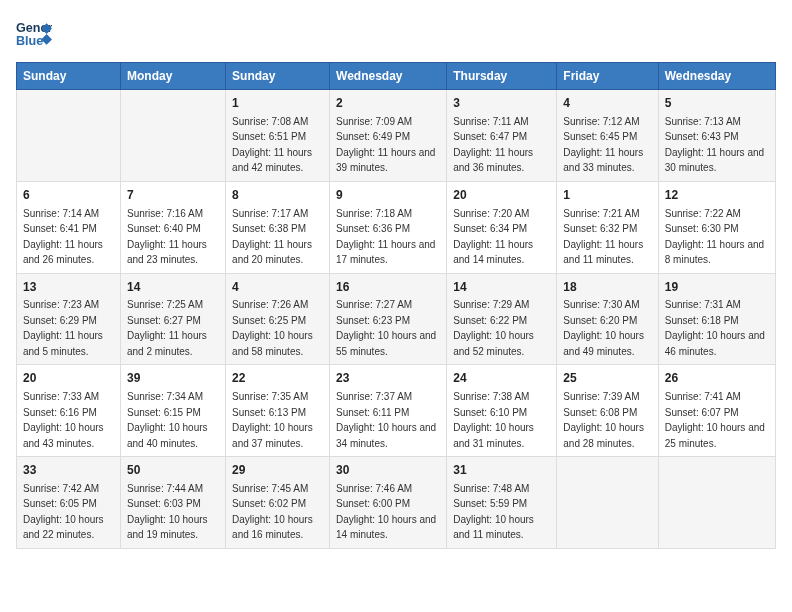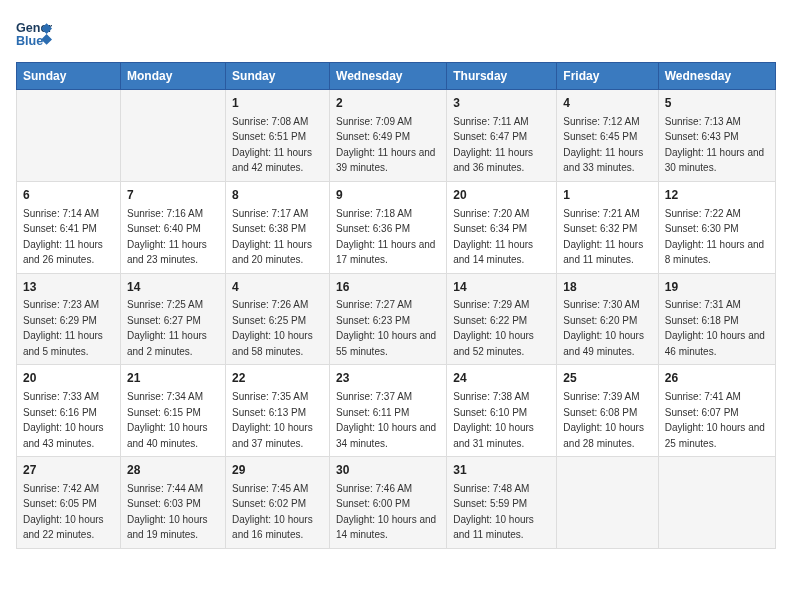--- a/index.html
+++ b/index.html
@@ -137,30 +137,30 @@
         <td><span class="day-num">13</span><span class="cell-content">Sunrise: 7:23 AM<br>Sunset: 6:29 PM<br>Daylight: 11 hours and 5 minutes.</span></td>
         <td><span class="day-num">14</span><span class="cell-content">Sunrise: 7:25 AM<br>Sunset: 6:27 PM<br>Daylight: 11 hours and 2 minutes.</span></td>
         <td><span class="day-num">4</span><span class="cell-content">Sunrise: 7:26 AM<br>Sunset: 6:25 PM<br>Daylight: 10 hours and 58 minutes.</span></td>
         <td><span class="day-num">16</span><span class="cell-content">Sunrise: 7:27 AM<br>Sunset: 6:23 PM<br>Daylight: 10 hours and 55 minutes.</span></td>
         <td><span class="day-num">14</span><span class="cell-content">Sunrise: 7:29 AM<br>Sunset: 6:22 PM<br>Daylight: 10 hours and 52 minutes.</span></td>
         <td><span class="day-num">18</span><span class="cell-content">Sunrise: 7:30 AM<br>Sunset: 6:20 PM<br>Daylight: 10 hours and 49 minutes.</span></td>
         <td><span class="day-num">19</span><span class="cell-content">Sunrise: 7:31 AM<br>Sunset: 6:18 PM<br>Daylight: 10 hours and 46 minutes.</span></td>
       </tr>
       <tr>
         <td><span class="day-num">20</span><span class="cell-content">Sunrise: 7:33 AM<br>Sunset: 6:16 PM<br>Daylight: 10 hours and 43 minutes.</span></td>
-        <td><span class="day-num">21</span><span class="cell-content">Sunrise: 7:34 AM<br>Sunset: 6:15 PM<br>Daylight: 10 hours and 40 minutes.</span></td>
+        <td><span class="day-num">39</span><span class="cell-content">Sunrise: 7:34 AM<br>Sunset: 6:15 PM<br>Daylight: 10 hours and 40 minutes.</span></td>
         <td><span class="day-num">22</span><span class="cell-content">Sunrise: 7:35 AM<br>Sunset: 6:13 PM<br>Daylight: 10 hours and 37 minutes.</span></td>
         <td><span class="day-num">23</span><span class="cell-content">Sunrise: 7:37 AM<br>Sunset: 6:11 PM<br>Daylight: 10 hours and 34 minutes.</span></td>
         <td><span class="day-num">24</span><span class="cell-content">Sunrise: 7:38 AM<br>Sunset: 6:10 PM<br>Daylight: 10 hours and 31 minutes.</span></td>
         <td><span class="day-num">25</span><span class="cell-content">Sunrise: 7:39 AM<br>Sunset: 6:08 PM<br>Daylight: 10 hours and 28 minutes.</span></td>
         <td><span class="day-num">26</span><span class="cell-content">Sunrise: 7:41 AM<br>Sunset: 6:07 PM<br>Daylight: 10 hours and 25 minutes.</span></td>
       </tr>
       <tr>
-        <td><span class="day-num">27</span><span class="cell-content">Sunrise: 7:42 AM<br>Sunset: 6:05 PM<br>Daylight: 10 hours and 22 minutes.</span></td>
-        <td><span class="day-num">28</span><span class="cell-content">Sunrise: 7:44 AM<br>Sunset: 6:03 PM<br>Daylight: 10 hours and 19 minutes.</span></td>
+        <td><span class="day-num">33</span><span class="cell-content">Sunrise: 7:42 AM<br>Sunset: 6:05 PM<br>Daylight: 10 hours and 22 minutes.</span></td>
+        <td><span class="day-num">50</span><span class="cell-content">Sunrise: 7:44 AM<br>Sunset: 6:03 PM<br>Daylight: 10 hours and 19 minutes.</span></td>
         <td><span class="day-num">29</span><span class="cell-content">Sunrise: 7:45 AM<br>Sunset: 6:02 PM<br>Daylight: 10 hours and 16 minutes.</span></td>
         <td><span class="day-num">30</span><span class="cell-content">Sunrise: 7:46 AM<br>Sunset: 6:00 PM<br>Daylight: 10 hours and 14 minutes.</span></td>
         <td><span class="day-num">31</span><span class="cell-content">Sunrise: 7:48 AM<br>Sunset: 5:59 PM<br>Daylight: 10 hours and 11 minutes.</span></td>
         <td class="empty-cell"></td>
         <td class="empty-cell"></td>
       </tr>
     </tbody>
 </table>
 
 </body></html>

